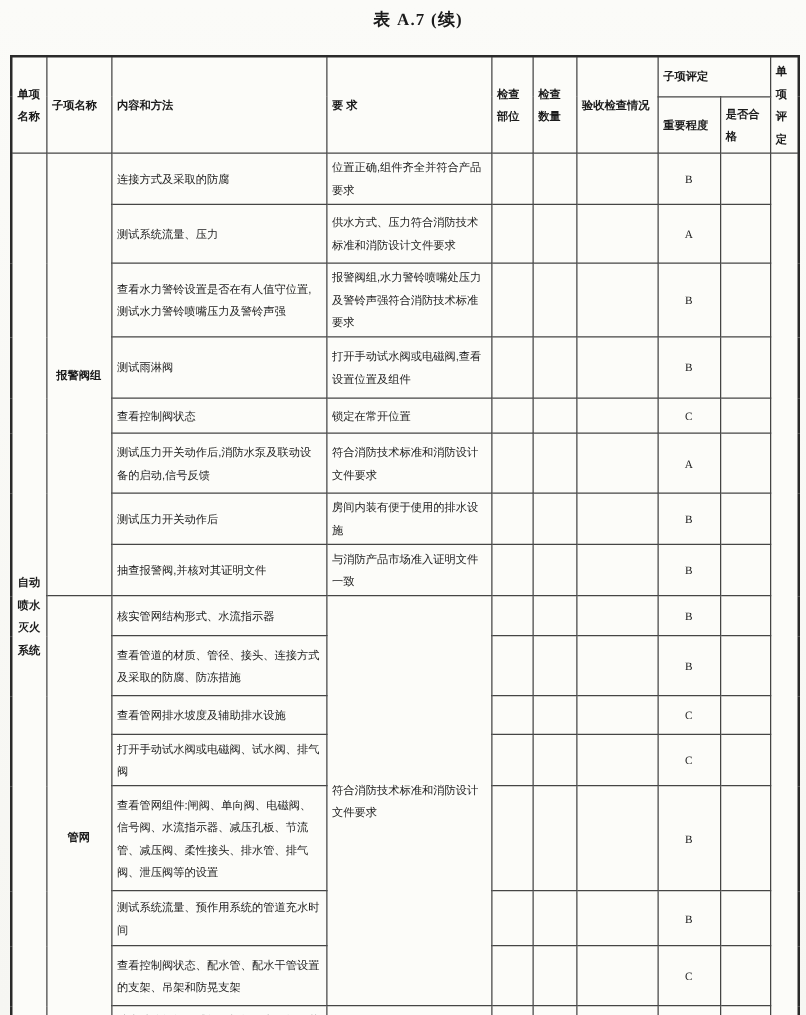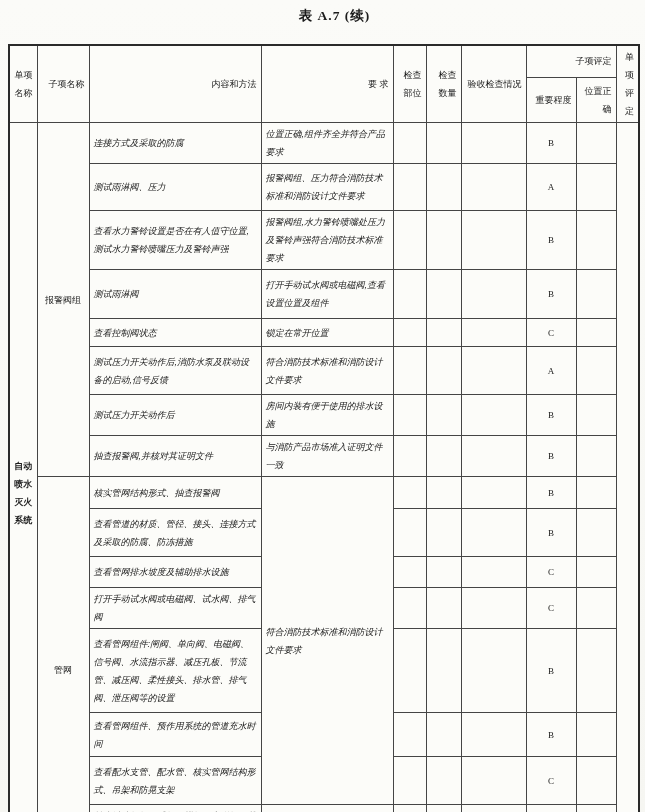--- a/index.html
+++ b/index.html
@@ -33,43 +33,43 @@
   table.main td{
     border:1px solid #454545;
     font-size:9px;
     line-height:18px;
     padding:2px 4px;
     vertical-align:middle;
     overflow:hidden;
   }
   table.main{border:2px solid #2a2a2a;}
   td.hdr{
-    text-align:right;
-    font-weight:normal;
+    text-align:left;
+    font-weight:bold;
     font-size:9.5px;
     line-height:15px;
     padding:1px;
     white-space:pre-line;
   }
   td.hdrb{border-bottom:2px solid #2a2a2a;}
   td.sys{
     text-align:center;
     white-space:pre-line;
     font-size:10px;
     line-height:26px;
     font-weight:bold;
     padding:0;
   }
   td.sec{
     text-align:center;
     font-size:9.5px;
-    font-weight:normal;
+    font-weight:bold;
     padding:0 2px;
   }
-  td.c,td.r{text-align:left;font-style:italic;}
+  td.c,td.r{text-align:left;}
   td.imp{
     text-align:center;
     font-family:"Liberation Serif",serif;
     font-size:11px;
   }
   td.e{padding:0;}
 </style>
 </head>
 <body>
 
@@ -102,42 +102,42 @@
 部位</td>
       <td class="hdr hdrb" rowspan="2">检查
 数量</td>
       <td class="hdr hdrb" rowspan="2">验收检查情况</td>
       <td class="hdr" colspan="2">子项评定</td>
       <td class="hdr hdrb" rowspan="2">单项
 评定</td>
     </tr>
     <tr style="height:33px">
       <td class="hdr hdrb">重要程度</td>
-      <td class="hdr hdrb">位置正确</td>
+      <td class="hdr hdrb">是否合格</td>
     </tr>
 
     <tr style="height:33px">
       <td class="sys" rowspan="16">自动
 喷水
 灭火
 系统</td>
       <td class="sec" rowspan="8">报警阀组</td>
       <td class="c">连接方式及采取的防腐</td>
       <td class="r">位置正确,组件齐全并符合产品要求</td>
       <td class="e"></td>
       <td class="e"></td>
       <td class="e"></td>
       <td class="imp">B</td>
       <td class="e"></td>
       <td class="e" rowspan="16"></td>
     </tr>
 
     <tr style="height:47px">
-      <td class="c">测试雨淋阀、压力</td>
-      <td class="r">报警阀组、压力符合消防技术标准和消防设计文件要求</td>
+      <td class="c">测试系统流量、压力</td>
+      <td class="r">供水方式、压力符合消防技术标准和消防设计文件要求</td>
       <td class="e"></td>
       <td class="e"></td>
       <td class="e"></td>
       <td class="imp">A</td>
       <td class="e"></td>
     </tr>
 
     <tr style="height:48px">
       <td class="c">查看水力警铃设置是否在有人值守位置,测试水力警铃喷嘴压力及警铃声强</td>
       <td class="r">报警阀组,水力警铃喷嘴处压力及警铃声强符合消防技术标准要求</td>
@@ -193,21 +193,21 @@
       <td class="r">与消防产品市场准入证明文件一致</td>
       <td class="e"></td>
       <td class="e"></td>
       <td class="e"></td>
       <td class="imp">B</td>
       <td class="e"></td>
     </tr>
 
     <tr style="height:32px">
       <td class="sec" rowspan="8">管网</td>
-      <td class="c">核实管网结构形式、抽查报警阀</td>
+      <td class="c">核实管网结构形式、水流指示器</td>
       <td class="r" rowspan="7">符合消防技术标准和消防设计文件要求</td>
       <td class="e"></td>
       <td class="e"></td>
       <td class="e"></td>
       <td class="imp">B</td>
       <td class="e"></td>
     </tr>
 
     <tr style="height:48px">
       <td class="c">查看管道的材质、管径、接头、连接方式及采取的防腐、防冻措施</td>
@@ -239,30 +239,30 @@
     <tr style="height:84px">
       <td class="c">查看管网组件:闸阀、单向阀、电磁阀、信号阀、水流指示器、减压孔板、节流管、减压阀、柔性接头、排水管、排气阀、泄压阀等的设置</td>
       <td class="e"></td>
       <td class="e"></td>
       <td class="e"></td>
       <td class="imp">B</td>
       <td class="e"></td>
     </tr>
 
     <tr style="height:44px">
-      <td class="c">查看管网组件、预作用系统的管道充水时间</td>
-      <td class="e"></td>
-      <td class="e"></td>
-      <td class="e"></td>
-      <td class="imp">B</td>
-      <td class="e"></td>
-    </tr>
-
-    <tr style="height:48px">
-      <td class="c">查看配水支管、配水管、核实管网结构形式、吊架和防晃支架</td>
+      <td class="c">测试系统流量、预作用系统的管道充水时间</td>
+      <td class="e"></td>
+      <td class="e"></td>
+      <td class="e"></td>
+      <td class="imp">B</td>
+      <td class="e"></td>
+    </tr>
+
+    <tr style="height:48px">
+      <td class="c">查看控制阀状态、配水管、配水干管设置的支架、吊架和防晃支架</td>
       <td class="e"></td>
       <td class="e"></td>
       <td class="e"></td>
       <td class="imp">C</td>
       <td class="e"></td>
     </tr>
 
     <tr style="height:60px">
       <td class="c">抽查消防闸阀、球阀、蝶阀、电磁阀、截止阀、信号阀、单向阀、水流指示器、末端试水装置等,并核对其证明文件</td>
       <td class="r">与消防产品市场准入证明文件一致</td>

